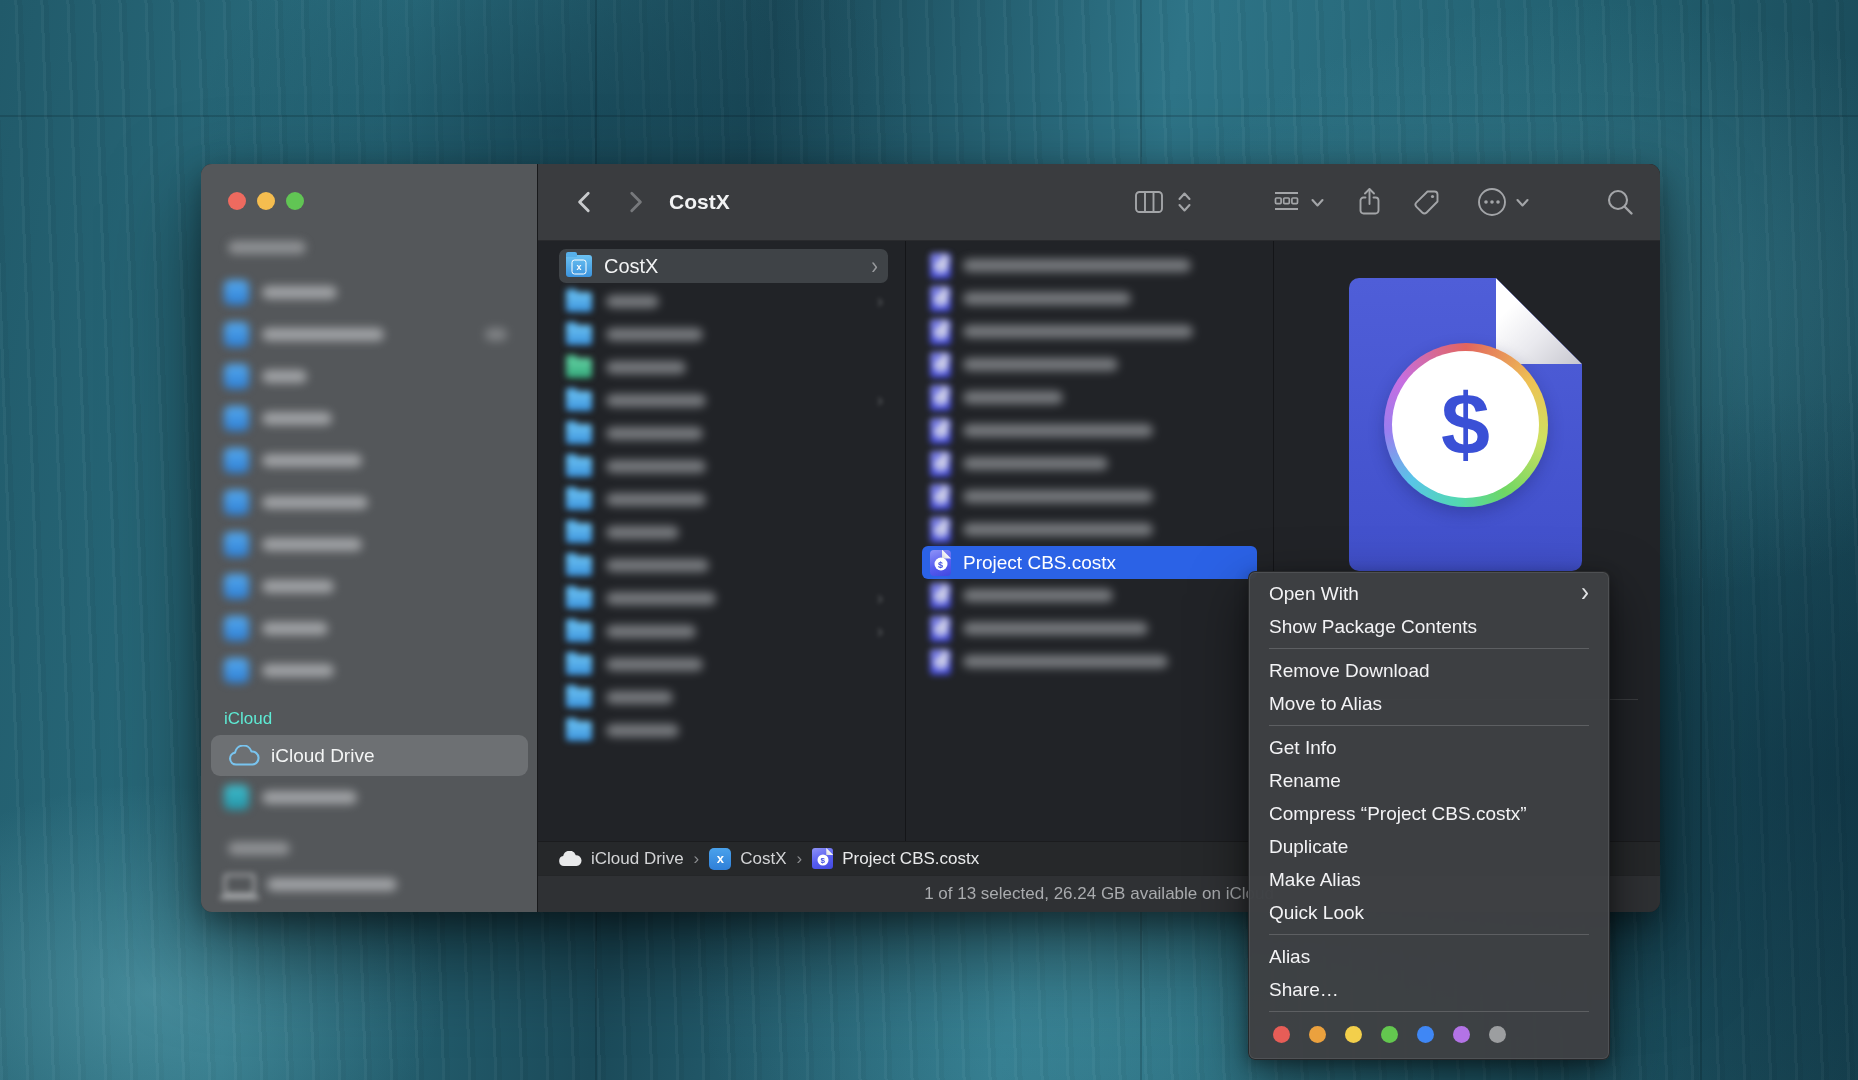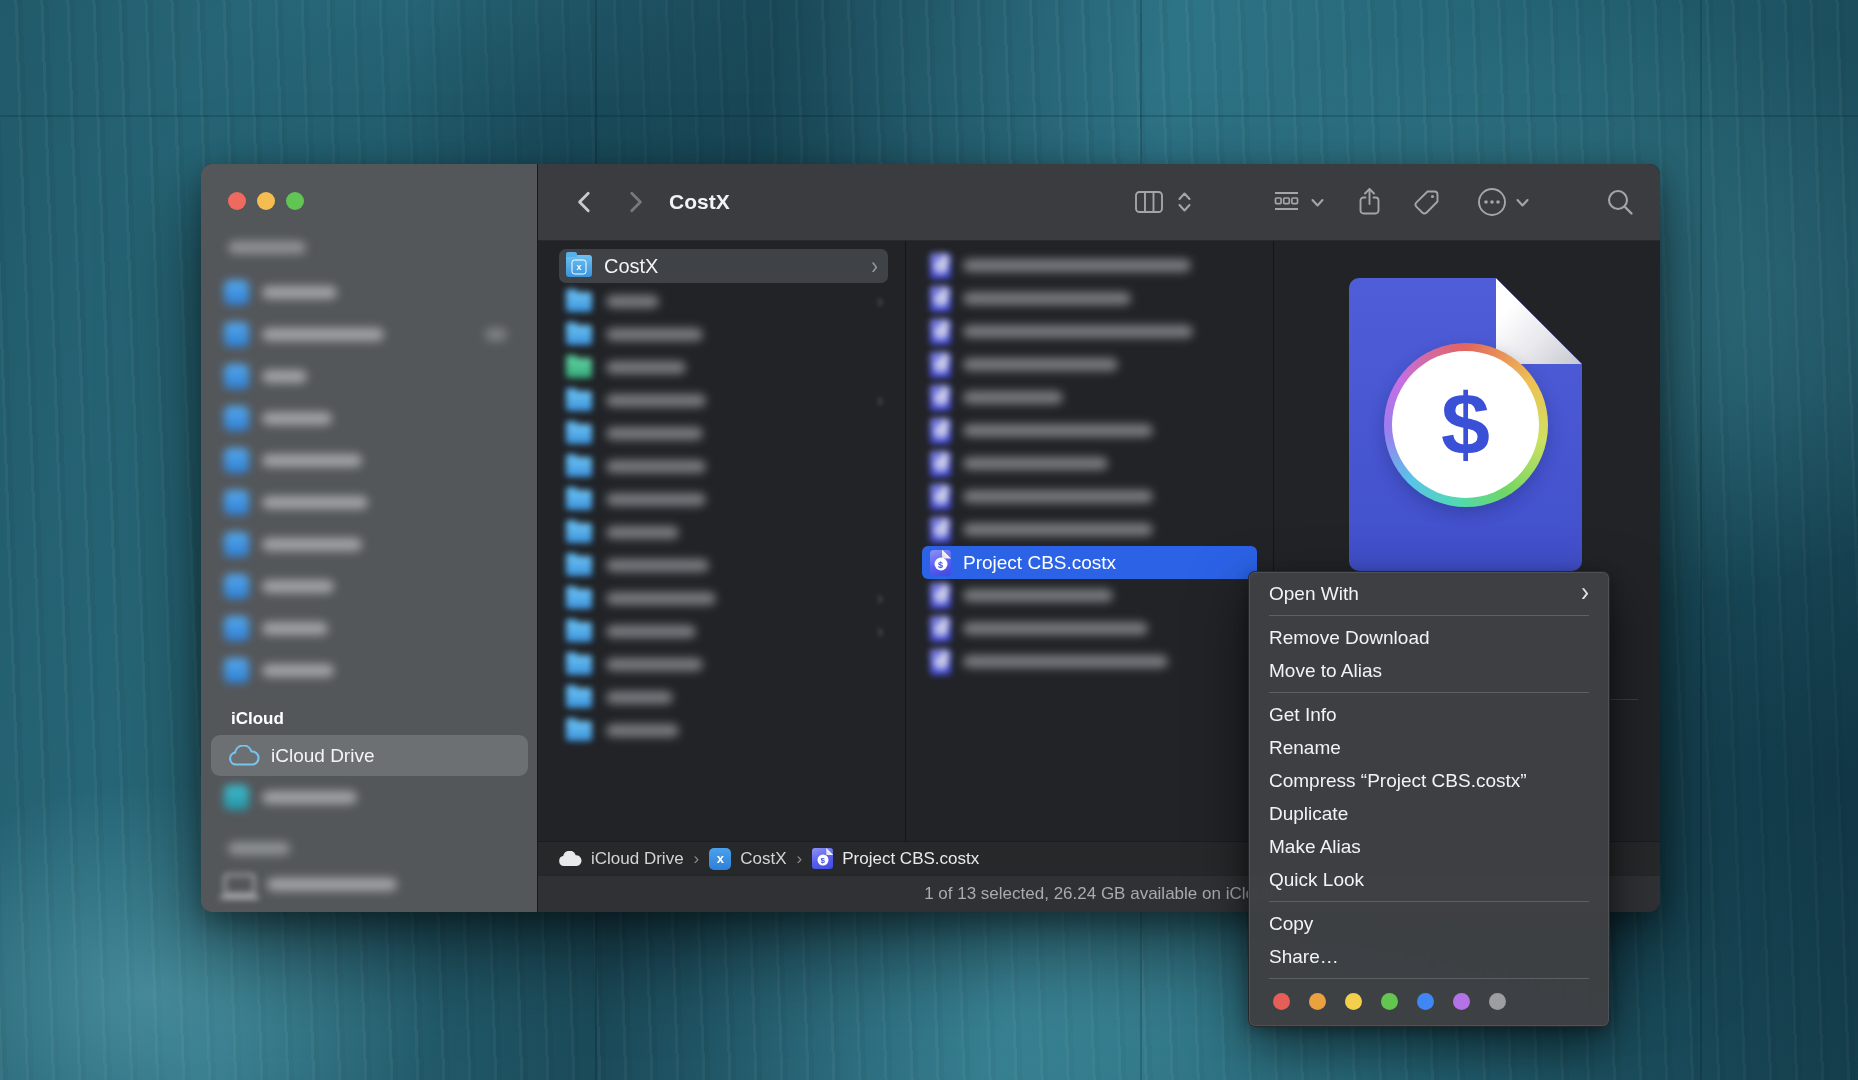--- a/index.html
+++ b/index.html
@@ -23,21 +23,21 @@
     position:absolute;left:201px;top:164px;width:1459px;height:748px;
     border-radius:11px;display:flex;overflow:hidden;
     box-shadow:0 38px 90px rgba(0,0,0,.55),0 10px 30px rgba(0,0,0,.35), inset 0 0 0 1px rgba(255,255,255,.06);
     background:#212327;z-index:10;
   }
 
   
   .sidebar{flex:0 0 336px;background:rgba(86,89,92,.97);position:relative;}
   .traffic{position:absolute;top:28px;left:27px;display:flex;gap:11px;}
   .tl{width:18px;height:18px;border-radius:50%;}
-  .sb-header{font-size:17px;font-weight:700;color:#ffffff;margin-left:30px;}
+  .sb-header{font-size:17px;font-weight:400;color:#5eead4;margin-left:23px;}
   .bbar{height:13px;border-radius:7px;background:#b4b6b9;filter:blur(5px);opacity:.8;}
   .bhdr{height:13px;border-radius:7px;background:#9a9c9f;filter:blur(5px);opacity:.85;}
   .sb-item{height:42px;display:flex;align-items:center;padding-left:23px;}
   .sb-ico{width:25px;height:25px;border-radius:6px;background:linear-gradient(180deg,#55a9ee,#2f7fd4);filter:blur(4px);margin-right:13px;flex:0 0 25px;}
   .eject{width:22px;height:13px;margin-left:auto;margin-right:30px;opacity:.45;}
   .sb-sel{margin:6px 9px 0 10px;height:41px;border-radius:9px;background:#6d7073;display:flex;align-items:center;padding-left:17px;color:#f4f5f5;font-size:19px;}
   .sb-sel .lbl{margin-left:11px;}
   .laptop{width:27px;height:17px;border:2.5px solid #c3c5c7;border-radius:3px;position:relative;filter:blur(3px);margin-right:12px;}
   .laptop::after{content:"";position:absolute;left:-6px;right:-6px;bottom:-6px;height:3px;border-radius:2px;background:#c3c5c7;}
   .teal-ico{background:linear-gradient(180deg,#3fbccc,#2593a6)!important;}
@@ -477,20 +477,23 @@
       <span>1 of 13 selected, 26.24 GB available on iCloud</span>
     </div>
   </div>
 </div>
 
 <div id="context-menu">
     <div class="mi">
       <span>Open With</span>
       <span class="sub">›</span>
     </div>
+    <div class="mi">
+      <span>Show Package Contents</span>
+    </div>
     <div class="msep"></div>
     <div class="mi">
       <span>Remove Download</span>
     </div>
     <div class="mi">
       <span>Move to Alias</span>
     </div>
     <div class="msep"></div>
     <div class="mi">
       <span>Get Info</span>
@@ -505,21 +508,21 @@
       <span>Duplicate</span>
     </div>
     <div class="mi">
       <span>Make Alias</span>
     </div>
     <div class="mi">
       <span>Quick Look</span>
     </div>
     <div class="msep"></div>
     <div class="mi">
-      <span>Copy</span>
+      <span>Alias</span>
     </div>
     <div class="mi">
       <span>Share…</span>
     </div>
     <div class="msep"></div>
     <div class="tags">
       <span class="tag-dot" style="background: rgb(231, 93, 87);"></span>
       <span class="tag-dot" style="background: rgb(235, 161, 62);"></span>
       <span class="tag-dot" style="background: rgb(243, 207, 75);"></span>
       <span class="tag-dot" style="background: rgb(99, 199, 79);"></span>

